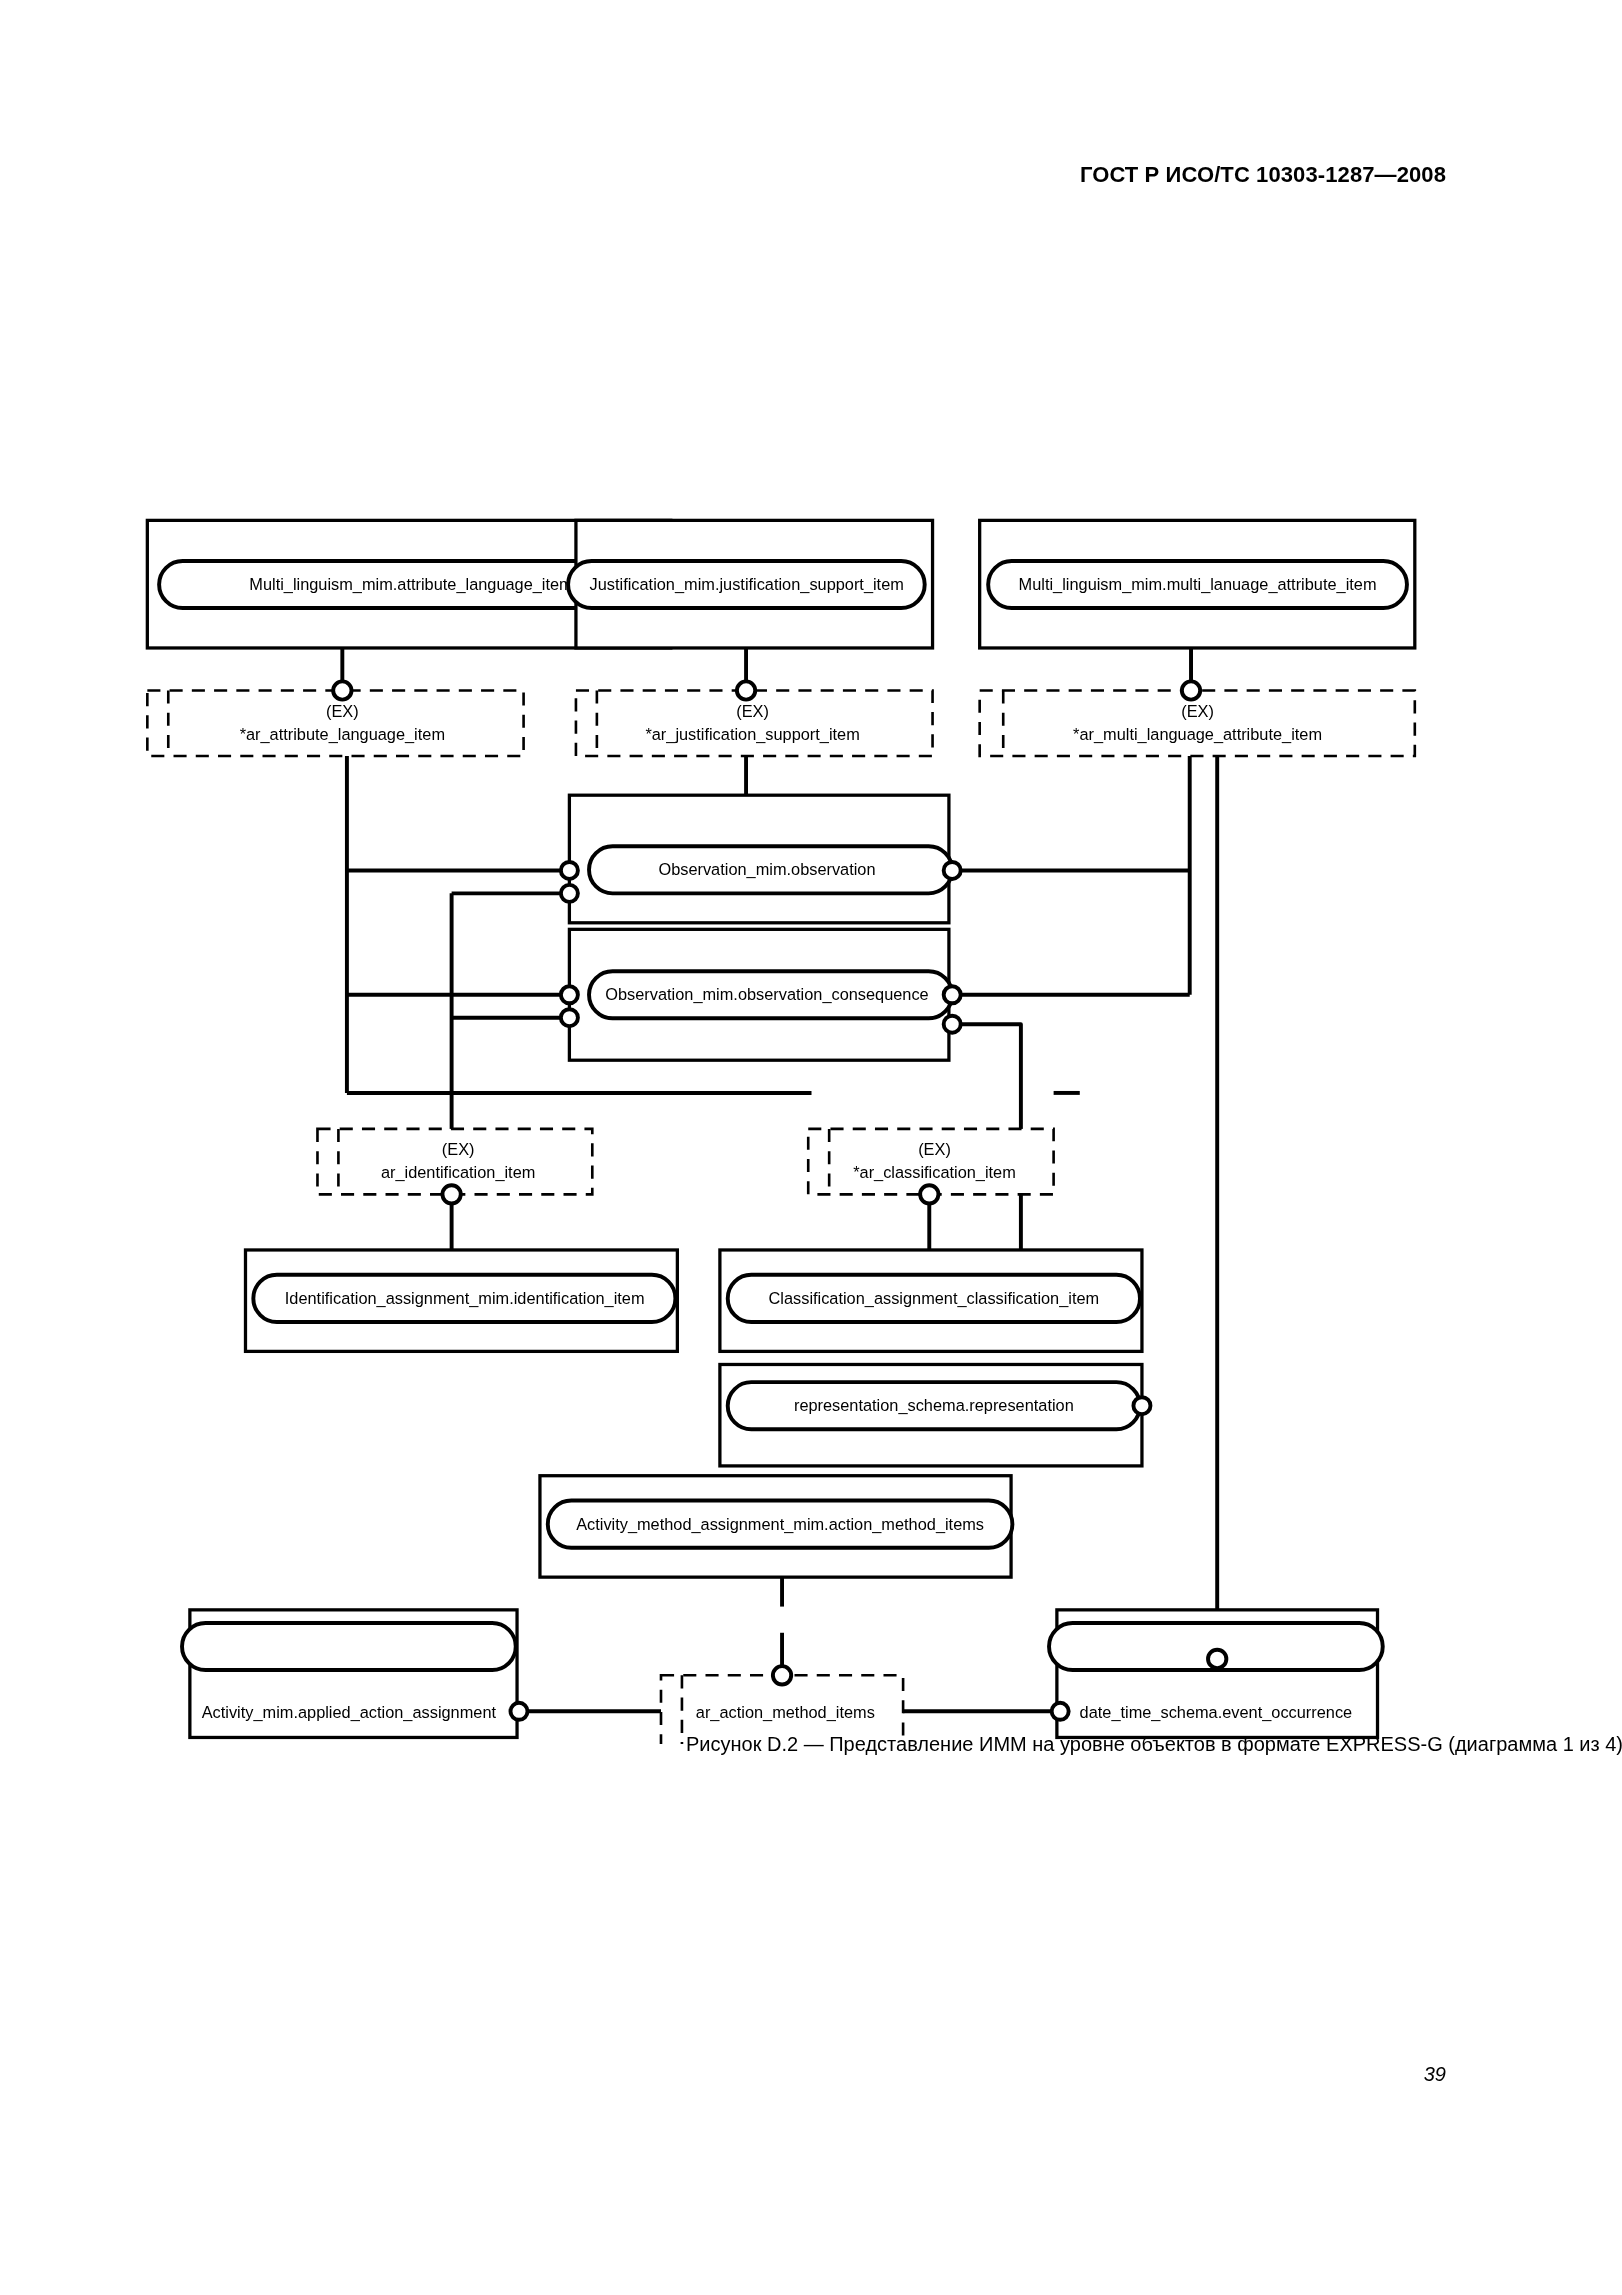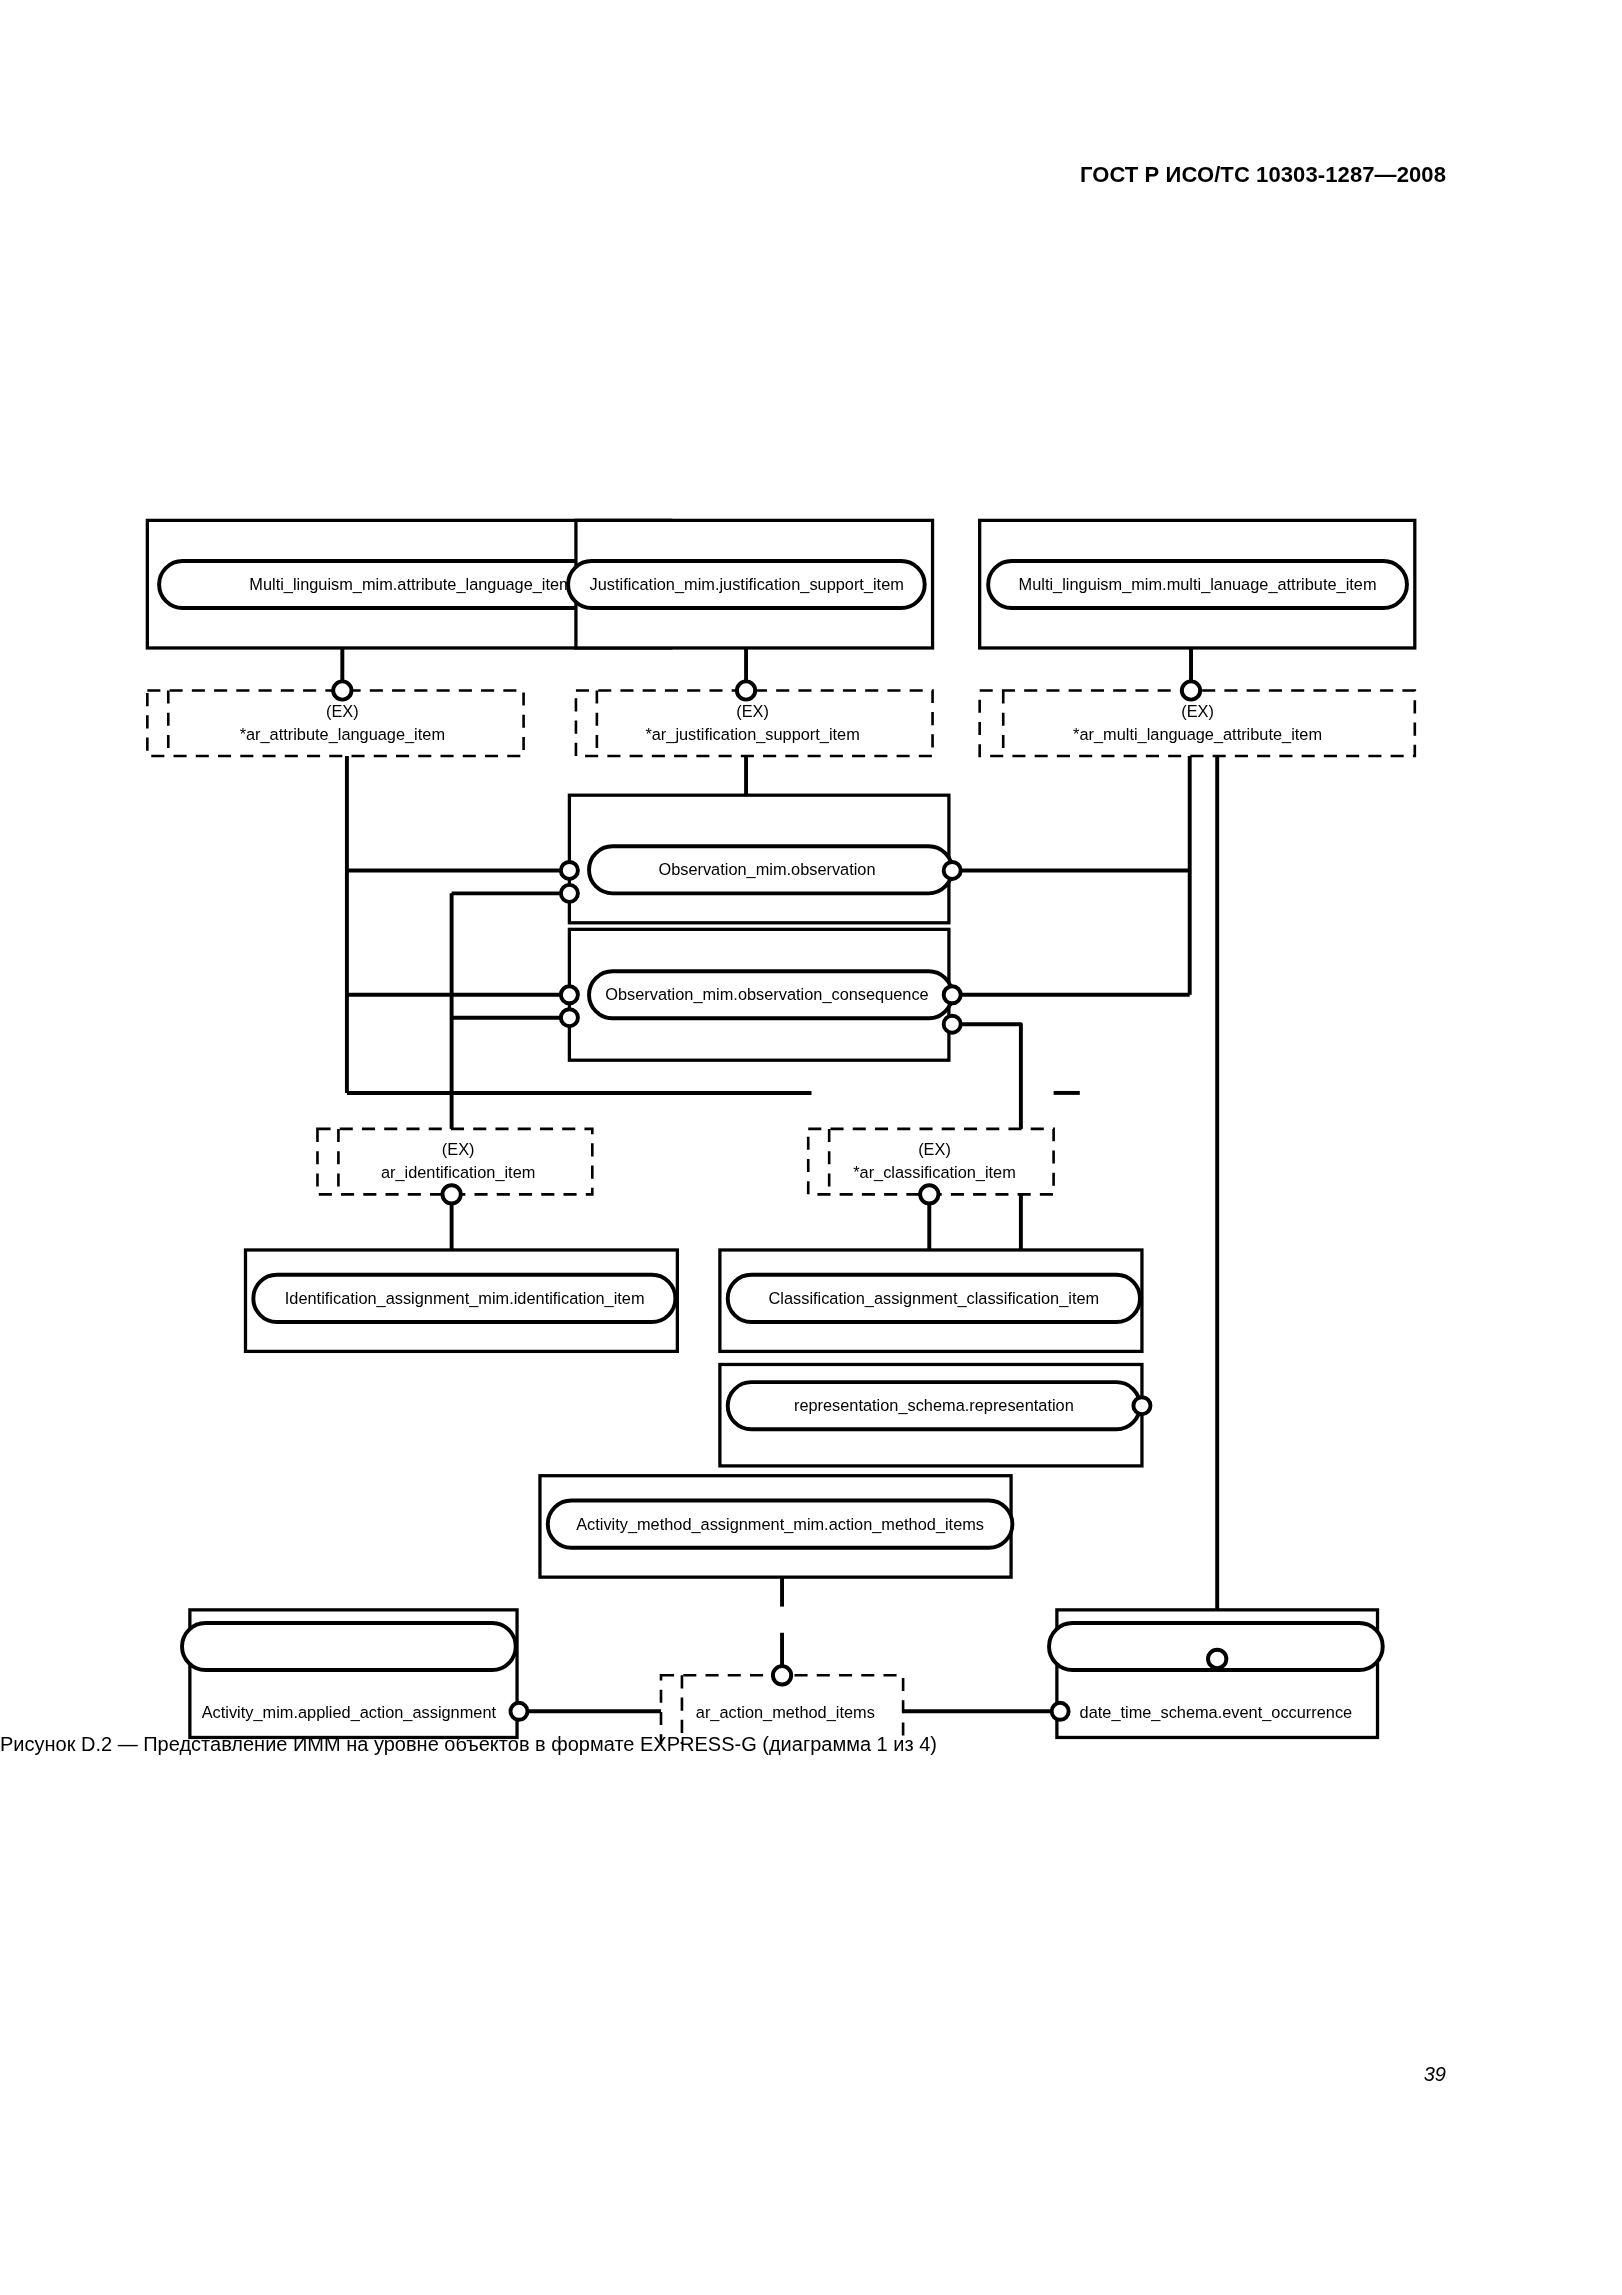--- a/index.html
+++ b/index.html
@@ -40,21 +40,21 @@
   svg.diagram {
     display: block;
     width: 1623px;
     height: 1505px;
   }
   .caption {
     position: absolute;
     top: 1733px;
     left: 0;
     width: 1623px;
-    text-align: left;
+    text-align: right;
     font-size: 20px;
     white-space: nowrap;
   }
   .caption span { display: inline; }
   .page-number {
     position: absolute;
     top: 2063px;
     right: 177px;
     font-size: 20px;
     font-style: italic;

